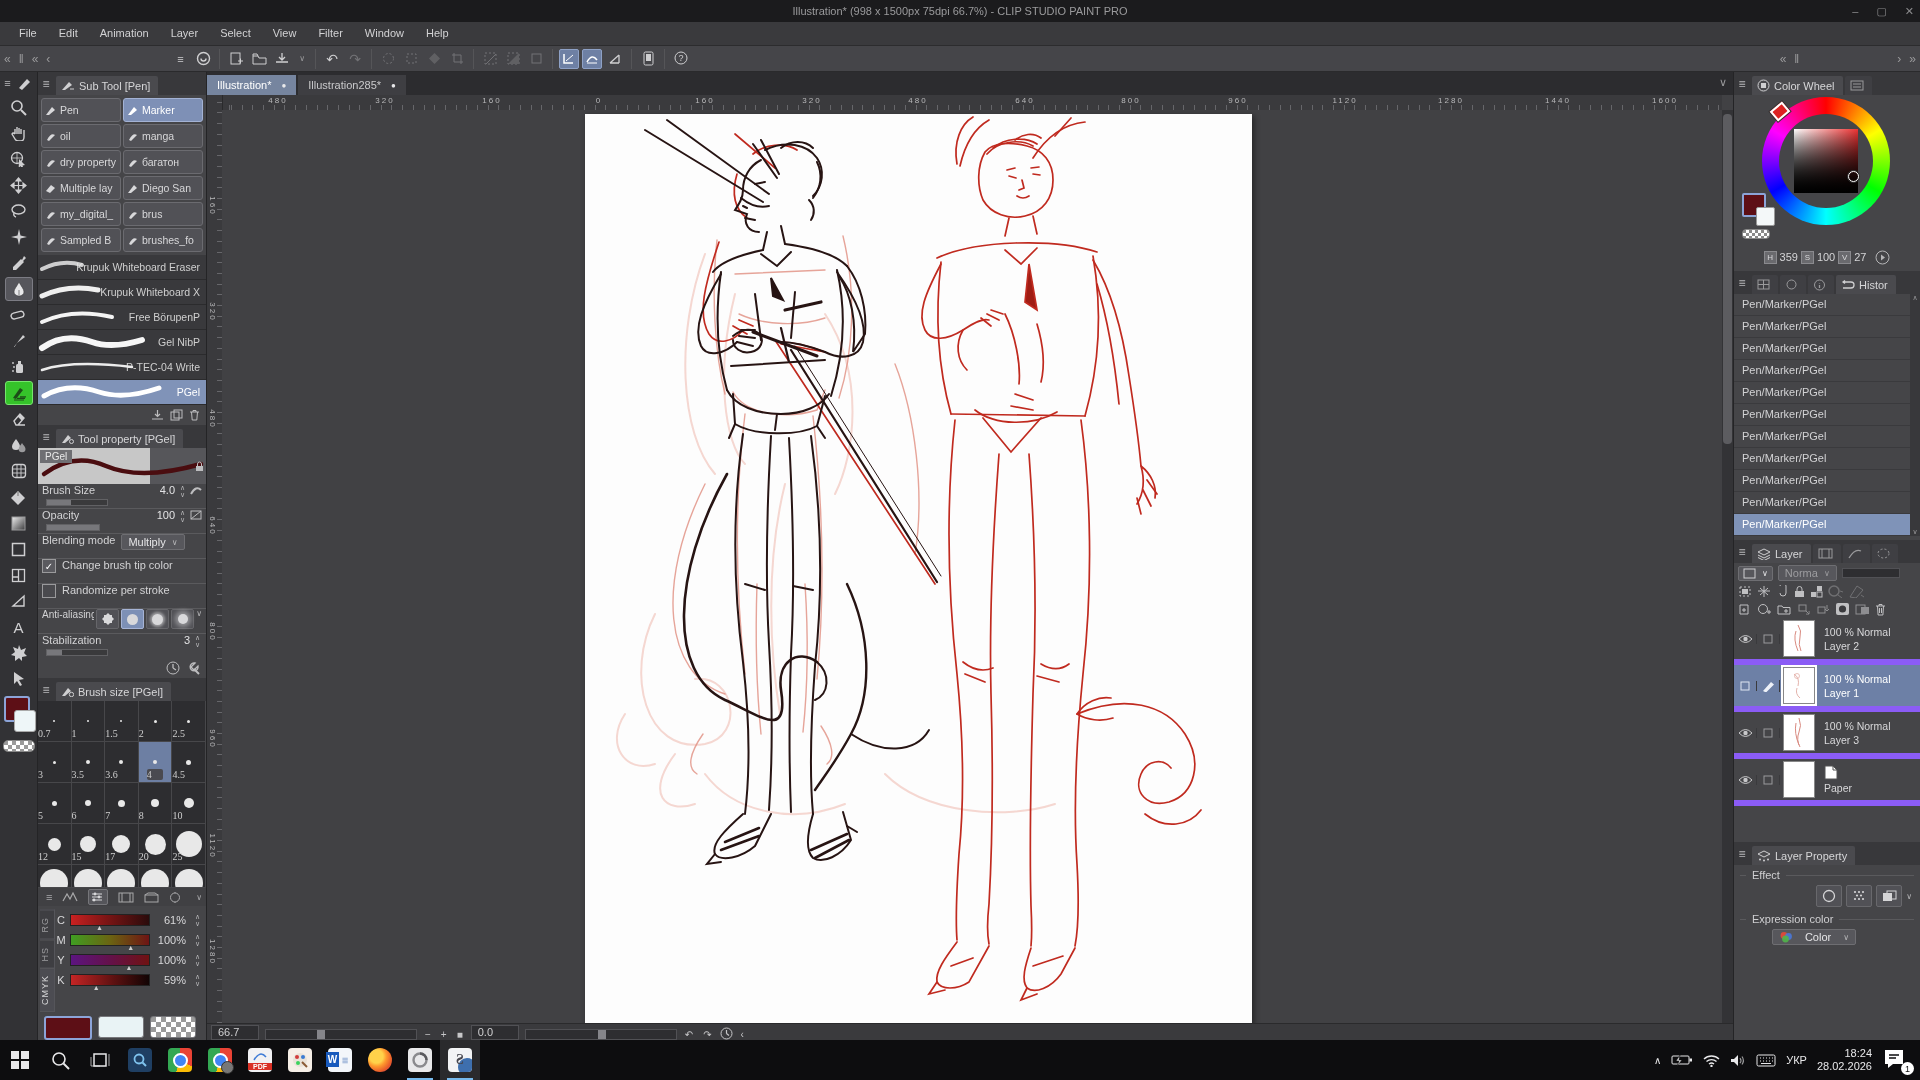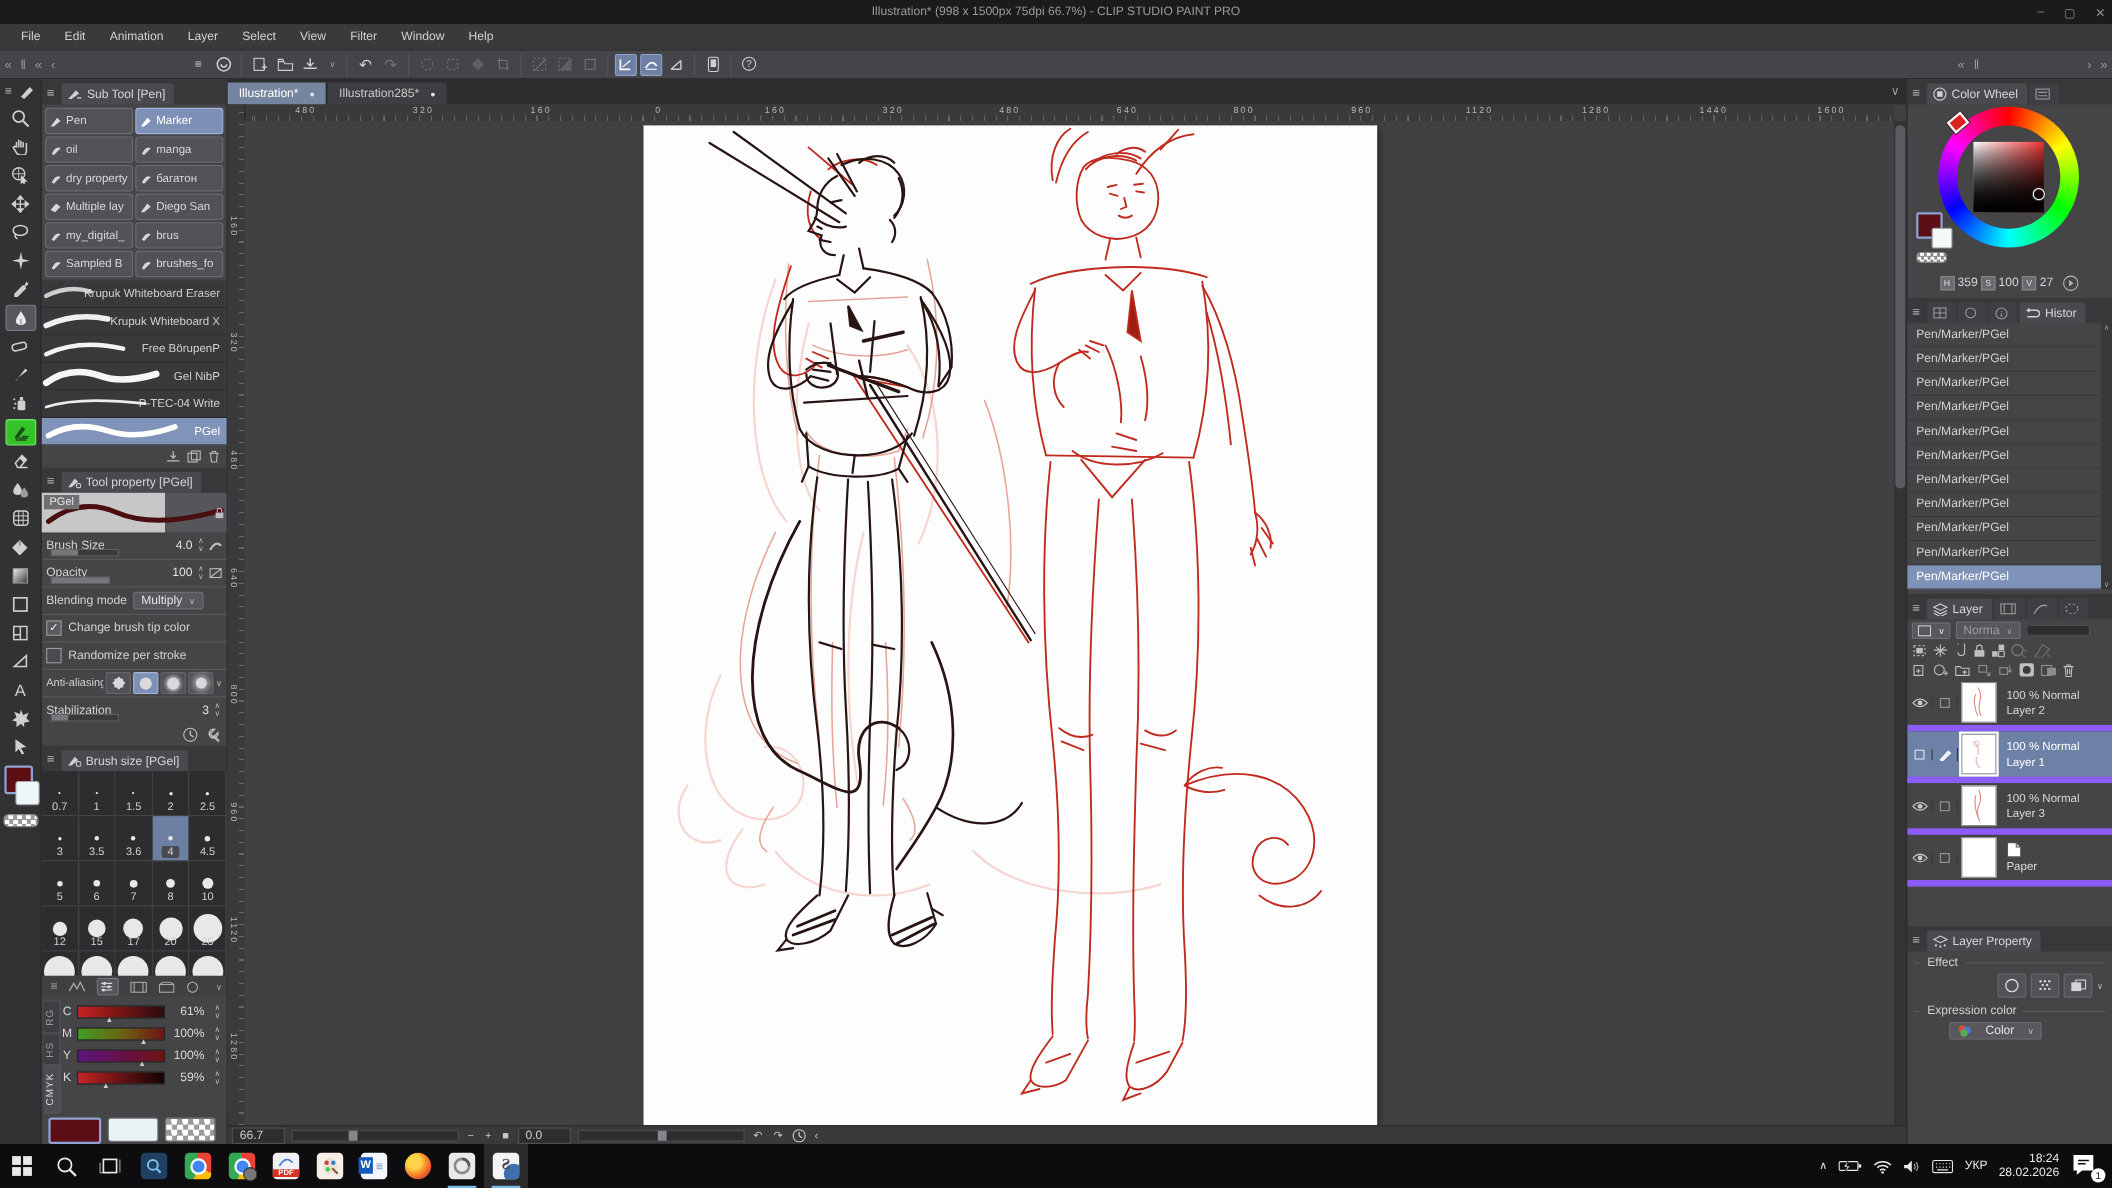--- a/index.html
+++ b/index.html
@@ -41,38 +41,38 @@
   .stbtn{height:22px;background:#515156;border:1px solid #6b6b70;border-radius:3px;display:flex;align-items:center;gap:3px;padding:0 3px;overflow:hidden;white-space:nowrap;color:#d8d8da;font-size:10.5px;}
   .stbtn.sel{background:#7e90b6;border-color:#a3b2d4;color:#fff;}
   .brushrow{height:24px;background:#39393c;border-bottom:1px solid #2b2b2d;position:relative;display:flex;align-items:center;justify-content:flex-end;padding-right:6px;color:#cfcfcf;font-size:10.5px;overflow:hidden;}
   .brushrow.sel{background:#8093b8;color:#fff;}
   .brushrow svg{position:absolute;left:0;top:0;}
   .pfoot{height:20px;display:flex;justify-content:flex-end;align-items:center;gap:6px;padding-right:6px;color:#bdbdbf;}
   
   #tpprev{margin:0;position:relative;height:36px;background:#56565a;}
   #tpprevL{position:absolute;left:0;top:0;width:112px;height:36px;background:#c7c7c7;}
   #tpbadge{position:absolute;left:2px;top:2px;background:#6f6f73;color:#e8e8e8;font-size:10px;padding:1px 5px;}
-  .tprow{display:flex;align-items:center;height:24px;padding:0 4px;position:relative;}
+  .tprow{display:flex;align-items:flex-start;height:24px;padding:0 4px;position:relative;}
   .tplab{flex:0 0 auto;color:#d2d2d4;}
   .tpval{margin-left:auto;color:#e2e2e4;}
   .spin{width:9px;margin-left:3px;color:#b5b5b7;font-size:7px;line-height:7px;display:flex;flex-direction:column;align-items:center;}
   .minislider{position:absolute;left:8px;bottom:2px;width:60px;height:5px;background:#3a3a3c;border:1px solid #616164;}
   .minislider i{display:block;width:40%;height:100%;background:#77777b;}
   .ddl{background:#57575c;border:1px solid #6e6e72;border-radius:2px;padding:1px 6px;color:#e4e4e6;display:flex;gap:6px;align-items:center;}
   .cb{width:12px;height:12px;border:1px solid #9a9a9c;background:#4a4a4e;display:inline-flex;align-items:center;justify-content:center;color:#fff;font-size:10px;margin-right:6px;}
   .cb.on{background:#5a5a5f;}
   .aabtn{width:22px;height:18px;background:#515156;border:1px solid #66666a;display:flex;align-items:center;justify-content:center;margin-left:2px;border-radius:2px;}
   .aabtn.sel{background:#7d90b6;border-color:#a6b4d6;}
   .aadot{border-radius:50%;background:#d9d9db;}
   
   #bsgrid{display:grid;grid-template-columns:repeat(5,1fr);background:#464649;}
   .bscell{height:40px;background:#2d2d30;border-right:1px solid #47474a;border-bottom:1px solid #47474a;position:relative;display:flex;align-items:center;justify-content:center;}
   .bscell.sel{background:#6d7fa3;}
   .bsdot{background:#e8e8e8;border-radius:50%;}
-  .bsnum{position:absolute;bottom:2px;left:0;right:0;text-align:center;font-size:10px;color:#cfcfcf;}
+  .bsnum{position:absolute;bottom:2px;left:0;right:0;text-align:left;font-size:10px;color:#cfcfcf;font-family:Liberation Serif, serif;}
   .bscell.sel .bsnum{background:#4a4a50;margin:0 8px;border-radius:2px;}
   #bstabs{height:18px;display:flex;align-items:center;gap:10px;padding-left:8px;color:#a8a8aa;background:#404043;}
   
   #cmykwrap{display:flex;}
   #cmyktabs{width:18px;display:flex;flex-direction:column;align-items:center;color:#9d9da0;font-size:9px;}
   .vtab{writing-mode:vertical-rl;transform:rotate(180deg);padding:6px 0;letter-spacing:1px;border:1px solid #55555a;border-right:none;background:#3e3e42;width:14px;text-align:center;}
   .vtab.on{background:#4c4c52;color:#d8d8da;}
   .crow{display:flex;align-items:center;height:20px;gap:4px;padding-right:2px;}
   .clab{width:10px;text-align:center;color:#d8d8da;}
   .cbar{position:relative;width:78px;height:10px;border:1px solid #222;}
@@ -91,21 +91,21 @@
      background-image:repeating-linear-gradient(90deg,#66666a 0 1px,transparent 1px 10.7px);background-position:9px 10px;background-size:100% 5px;background-repeat:repeat-x;}
   .rtl{position:absolute;top:1px;font-size:8px;color:#b8b8ba;letter-spacing:2px;transform:translateX(-50%);}
   #rulerleft{position:absolute;left:0;top:23px;bottom:17px;width:15px;background:#3a3a3d;border-right:1px solid #2a2a2c;overflow:hidden;
      background-image:repeating-linear-gradient(0deg,#66666a 0 1px,transparent 1px 10.7px);background-position:10px 0;background-size:5px 100%;background-repeat:repeat-y;}
   .rll{position:absolute;left:1px;font-size:8px;color:#b8b8ba;writing-mode:vertical-lr;letter-spacing:2px;transform:translateY(-50%);}
   #rcorner{position:absolute;left:0;top:23px;width:15px;height:15px;background:#3a3a3d;border-right:1px solid #2a2a2c;border-bottom:1px solid #2a2a2c;}
   #viewport{position:absolute;left:15px;top:38px;right:11px;bottom:17px;overflow:hidden;background:#414144;}
   #page{position:absolute;left:363px;top:4px;width:667px;height:911px;background:#fdfdfd;box-shadow:2px 2px 6px rgba(0,0,0,.45);}
   #vsb{position:absolute;right:0;top:38px;bottom:17px;width:11px;background:#333336;}
   #vsb .thumb{position:absolute;left:1px;right:1px;top:4px;height:330px;background:#5c5c60;border-radius:4px;}
-  #cstatus{position:absolute;left:0;bottom:0;width:100%;height:17px;background:#3a3a3d;border-top:1px solid #2a2a2c;display:flex;align-items:center;gap:6px;padding-left:4px;box-sizing:border-box;color:#d0d0d2;}
+  #cstatus{position:absolute;left:0;bottom:0;width:100%;height:17px;background:#3a3a3d;border-top:1px solid #2a2a2c;display:flex;align-items:flex-end;gap:6px;padding-left:4px;box-sizing:border-box;color:#d0d0d2;}
   .stbox{background:#2e2e31;border:1px solid #515155;padding:0 6px;min-width:34px;height:13px;line-height:13px;}
   .strack{width:150px;height:9px;background:#2e2e31;border:1px solid #515155;position:relative;}
   .strack i{position:absolute;top:0;width:8px;height:100%;background:#85858a;}
   .sbtn{color:#c7c7c9;font-size:10px;padding:0 2px;}
   
   .pale path{stroke:#f2c9c1;stroke-width:2;fill:none;stroke-linecap:round;opacity:.75}
   .red2 path{stroke:#e08d80;stroke-width:1.4;fill:none;stroke-linecap:round;opacity:.8}
   .red path{stroke:#c02a1f;stroke-width:1.7;fill:none;stroke-linecap:round;}
   .ink path{stroke:#271413;stroke-width:2;fill:none;stroke-linecap:round;}
   

